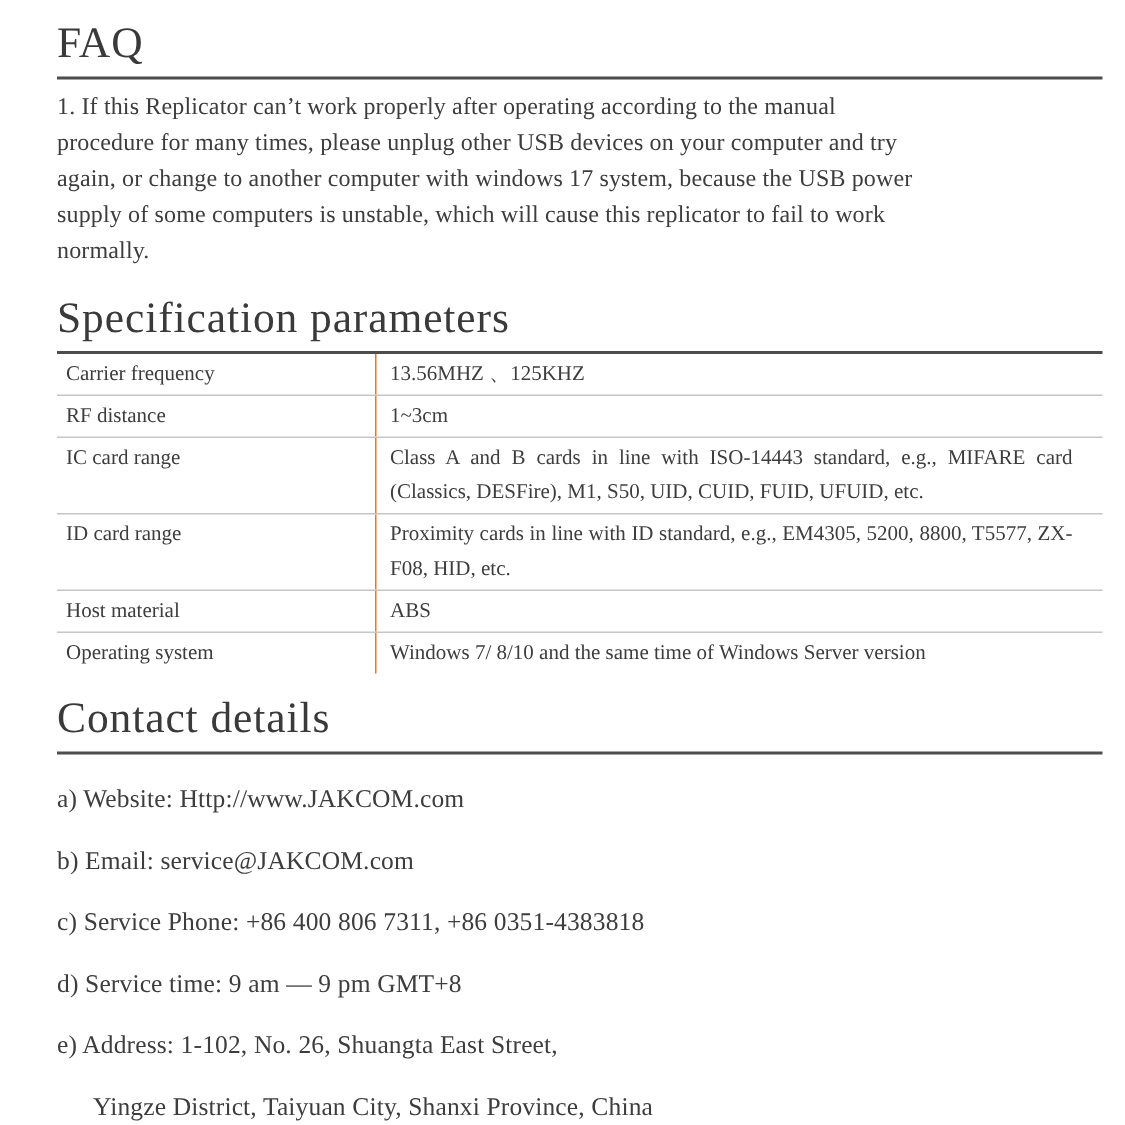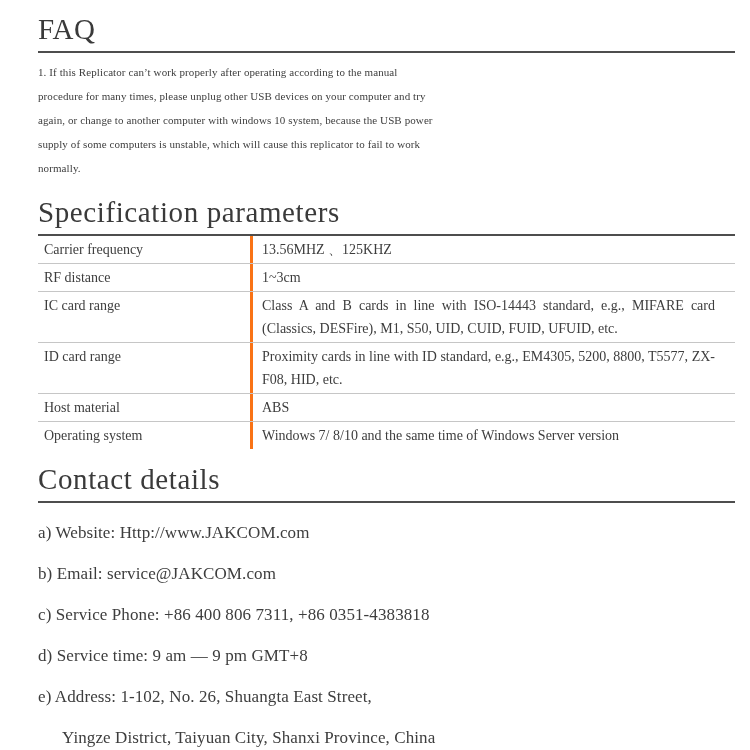--- a/index.html
+++ b/index.html
@@ -29,21 +29,21 @@
     margin: 0;
     padding: 2px 0 5px 0;
     border-bottom: 2px solid #4d4d4d;
   }
   .section-spec { margin-top: 13px; }
   .section-contact { margin-top: 11px; }
 
   
   .para {
     margin-top: 7px;
-    font-size: 11px;
+    font-size: 16px;
     line-height: 24px;
     letter-spacing: 0.1px;
   }
   .para-line { white-space: nowrap; }
 
   
   .spec-table { width: 100%; }
   .spec-row { display: flex; align-items: stretch; }
   .spec-row + .spec-row { border-top: 1px solid #c6c6c6; }
   .spec-cell {
@@ -53,21 +53,21 @@
     padding-bottom: 2px;
   }
   .spec-label {
     flex: none;
     width: 212px;
     padding-left: 6px;
     padding-right: 10px;
   }
   .spec-value {
     flex: 1;
-    border-left: 3px solid #f97316;
+    border-left: 1px solid #f97316;
     padding-left: 9px;
     padding-right: 20px;
     text-align: justify;
   }
 
   
   .contact-list {
     margin-top: 8px;
     font-size: 17px;
     line-height: 22px;
@@ -79,21 +79,21 @@
 </head>
 <body>
 
 <div class="page">
 
   <section class="section-faq">
     <h1 class="heading">FAQ</h1>
     <div class="para">
       <div class="para-line">1. If this Replicator can’t work properly after operating according to the manual</div>
       <div class="para-line">procedure for many times, please unplug other USB devices on your computer and try</div>
-      <div class="para-line">again, or change to another computer with windows 10 system, because the USB power</div>
+      <div class="para-line">again, or change to another computer with windows 17 system, because the USB power</div>
       <div class="para-line">supply of some computers is unstable, which will cause this replicator to fail to work</div>
       <div class="para-line">normally.</div>
     </div>
   </section>
 
   <section class="section-spec">
     <h1 class="heading">Specification parameters</h1>
     <div class="spec-table">
       <div class="spec-row">
         <div class="spec-cell spec-label">Carrier frequency</div>

